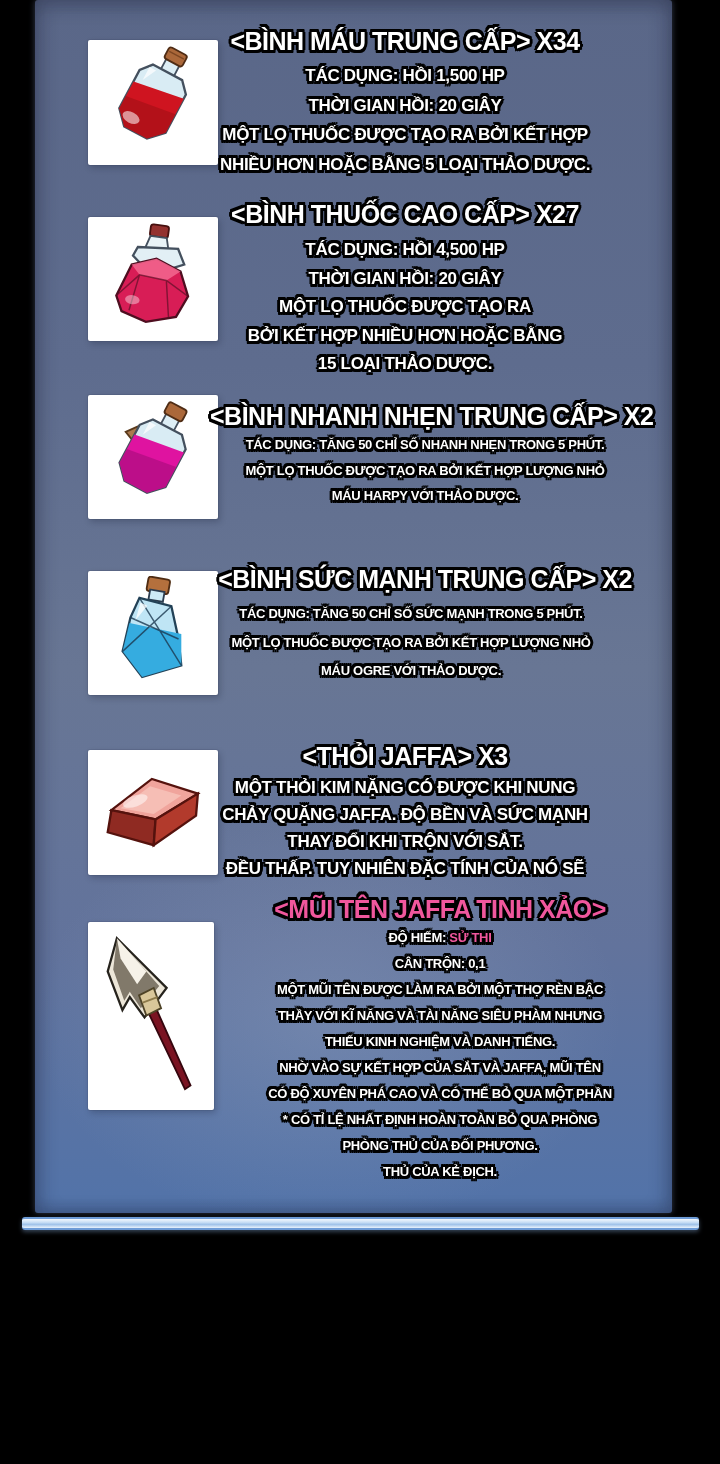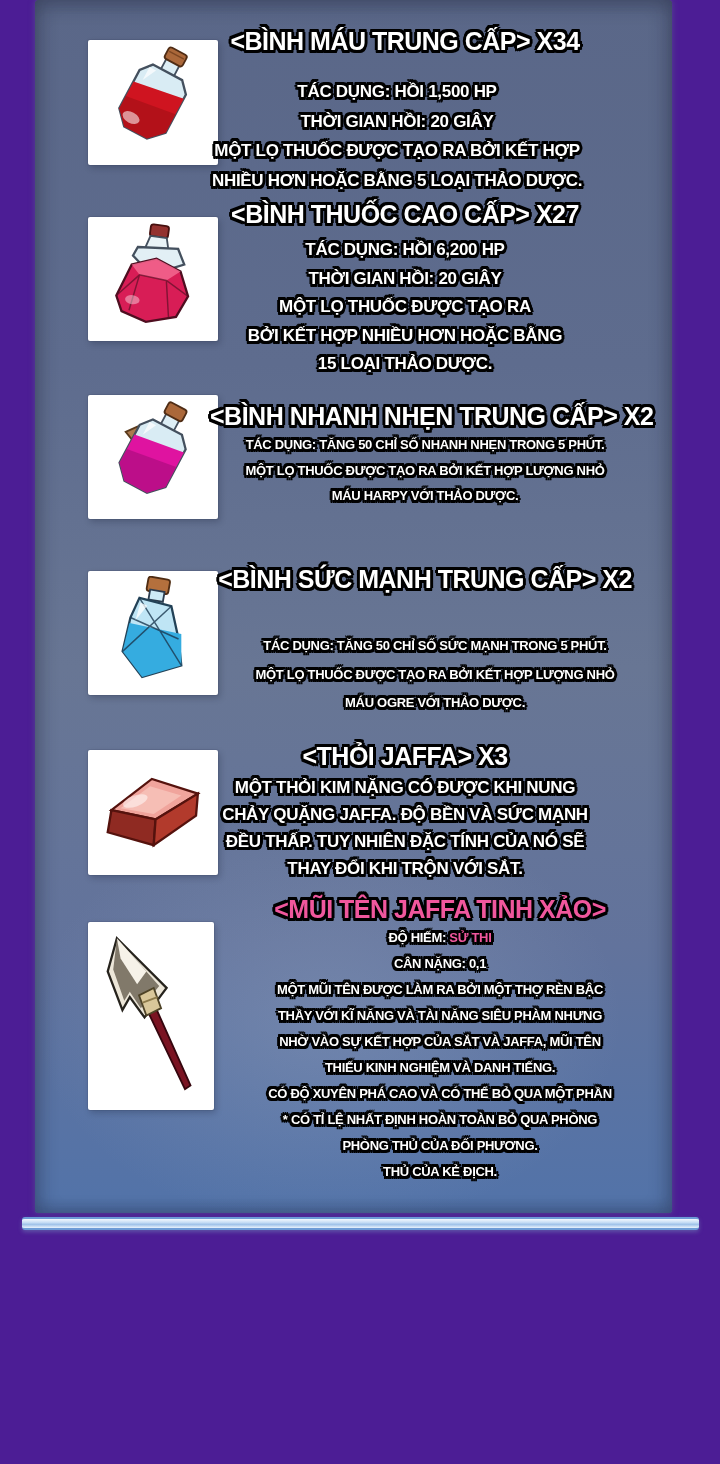--- a/index.html
+++ b/index.html
@@ -1,17 +1,17 @@
 <!DOCTYPE html>
 <html><head>
 <meta charset="utf-8">
 <style>
   html,body{margin:0;padding:0;background:#ffffff;}
   body{font-family:"Liberation Sans","DejaVu Sans",sans-serif;}
-  .stage{position:relative;width:720px;height:1464px;background:#4c1d95;overflow:hidden;}
+  .stage{position:relative;width:720px;height:1464px;background:#000000;overflow:hidden;}
 
   .panel{
     position:absolute;left:35px;top:0;width:637px;height:1213px;
     background:
       radial-gradient(420px 300px at 46% 84%, rgba(160,175,200,0.30), rgba(160,175,200,0) 70%),
       linear-gradient(180deg,#5a6788 0%, #5e6c8e 30%, #687694 55%, #62739c 78%, #5273a9 100%);
     box-shadow:
       inset 0 10px 16px rgba(18,24,44,.16),
       inset 0 -8px 12px rgba(18,24,44,.10),
       inset 10px 0 16px rgba(18,24,44,.14),
@@ -66,21 +66,21 @@
         <path d="M36,52 L93,43 L93,85 L78,100 L50,100 L36,85 Z" fill="#cf1420" stroke="none"></path>
         <path d="M36,70 L93,62 L93,85 L78,100 L50,100 L36,85 Z" fill="#9c0e14" opacity="0.55"></path>
         <ellipse cx="52" cy="88" rx="10" ry="6" fill="#ffffff" opacity="0.55"></ellipse>
         <path d="M44,30 L52,30 L44,46 Z" fill="#ffffff" opacity="0.7"></path>
         <rect x="53" y="0" width="22" height="14" rx="3" fill="#ab683a" stroke="#4f2c14" stroke-width="2"></rect>
         <line x1="55" y1="5" x2="73" y2="5" stroke="#7c4622" stroke-width="1.5"></line>
       </g>
     </svg>
   </div>
   <div class="txt title ol" style="left:190px;top:27px;width:430px;">&lt;BÌNH MÁU TRUNG CẤP&gt; X34</div>
-  <div class="txt body17 ol" style="left:182px;top:61px;width:430px;line-height:29.5px;margin-top:16px;">
+  <div class="txt body17 ol" style="left:190px;top:61px;width:430px;line-height:29.5px;">
     <div class="line">TÁC DỤNG: HỒI 1,500 HP</div>
     <div class="line">THỜI GIAN HỒI: 20 GIÂY</div>
     <div class="line">MỘT LỌ THUỐC ĐƯỢC TẠO RA BỞI KẾT HỢP</div>
     <div class="line">NHIỀU HƠN HOẶC BẰNG 5 LOẠI THẢO DƯỢC.</div>
   </div>
 
   <div class="icon-box" style="left:88px;top:217px;width:130px;height:124px;">
     <svg viewBox="0 0 130 125">
       <g transform="rotate(8 65 62)">
         <rect x="55" y="3" width="20" height="13" rx="3" fill="#93312f" stroke="#46100f" stroke-width="2"></rect>
@@ -88,21 +88,21 @@
         <path d="M44,30 L88,26 L97,42 L80,50 L50,48 L40,40 Z" fill="#e2eff5" stroke="#44505e" stroke-width="2.5"></path>
         <path d="M28,86 L40,50 L66,40 L94,50 L106,76 L96,100 L64,110 L36,102 Z" fill="#d81d56" stroke="#4e0e20" stroke-width="2.5"></path>
         <path d="M40,50 L66,40 L94,50 L80,62 L50,60 Z" fill="#f2648d" opacity="0.9"></path>
         <path d="M28,86 L50,60 L80,62 L106,76 M50,60 L44,100 M80,62 L88,102" stroke="#5e1026" stroke-width="1.6" fill="none" opacity="0.7"></path>
         <ellipse cx="46" cy="88" rx="8" ry="5" fill="#ffffff" opacity="0.4"></ellipse>
       </g>
     </svg>
   </div>
   <div class="txt title ol" style="left:190px;top:200px;width:430px;">&lt;BÌNH THUỐC CAO CẤP&gt; X27</div>
   <div class="txt body17 ol" style="left:190px;top:236px;width:430px;line-height:28.5px;">
-    <div class="line">TÁC DỤNG: HỒI 6,200 HP</div>
+    <div class="line">TÁC DỤNG: HỒI 4,500 HP</div>
     <div class="line">THỜI GIAN HỒI: 20 GIÂY</div>
     <div class="line">MỘT LỌ THUỐC ĐƯỢC TẠO RA</div>
     <div class="line">BỞI KẾT HỢP NHIỀU HƠN HOẶC BẰNG</div>
     <div class="line">15 LOẠI THẢO DƯỢC.</div>
   </div>
 
   <div class="icon-box" style="left:88px;top:395px;width:130px;height:124px;">
     <svg viewBox="0 0 130 125">
       <g transform="rotate(28 65 62)">
         <path d="M40,34 L26,52 L40,58 Z" fill="#ab7a4e" stroke="#5a3a1c" stroke-width="2"></path>
@@ -128,61 +128,61 @@
         <rect x="50" y="2" width="24" height="16" rx="3" fill="#b4703d" stroke="#4f2c12" stroke-width="2"></rect>
         <rect x="54" y="16" width="16" height="11" fill="#cdeaf5" stroke="#2c3c4e" stroke-width="2"></rect>
         <path d="M44,27 L80,30 L94,64 L102,92 L62,112 L36,88 L38,50 Z" fill="#bfe5f5" stroke="#234257" stroke-width="2.5"></path>
         <path d="M38,56 L96,58 L102,92 L62,112 L36,88 Z" fill="#35ace0"></path>
         <path d="M44,27 L102,92 M80,30 L36,88 M38,50 L94,64" stroke="#1c3850" stroke-width="1.6" fill="none" opacity="0.8"></path>
         <path d="M46,32 L54,34 L44,52 Z" fill="#ffffff" opacity="0.75"></path>
       </g>
     </svg>
   </div>
   <div class="txt title ol" style="left:210px;top:565px;width:430px;">&lt;BÌNH SỨC MẠNH TRUNG CẤP&gt; X2</div>
-  <div class="txt body16 ol" style="left:220px;top:600px;width:430px;line-height:28.5px;margin-top:32px;">
+  <div class="txt body16 ol" style="left:196px;top:600px;width:430px;line-height:28.5px;">
     <div class="line">TÁC DỤNG: TĂNG 50 CHỈ SỐ SỨC MẠNH TRONG 5 PHÚT.</div>
     <div class="line">MỘT LỌ THUỐC ĐƯỢC TẠO RA BỞI KẾT HỢP LƯỢNG NHỎ</div>
     <div class="line">MÁU OGRE VỚI THẢO DƯỢC.</div>
   </div>
 
   <div class="icon-box" style="left:88px;top:750px;width:130px;height:125px;">
     <svg viewBox="0 0 130 125">
       <polygon points="20,60 64,26 114,42 68,70" fill="#f0a49c" stroke="#55120d" stroke-width="2.5"></polygon>
       <polygon points="30,58 62,34 96,44 66,64" fill="#f7c4bc" opacity="0.8"></polygon>
       <polygon points="20,60 68,70 66,98 16,84" fill="#8f2a22" stroke="#55120d" stroke-width="2.5"></polygon>
       <polygon points="68,70 114,42 112,66 66,98" fill="#b23a2c" stroke="#55120d" stroke-width="2.5"></polygon>
       <ellipse cx="46" cy="50" rx="14" ry="6" fill="#ffffff" opacity="0.5" transform="rotate(-20 46 50)"></ellipse>
     </svg>
   </div>
   <div class="txt title ol" style="left:190px;top:742px;width:430px;">&lt;THỎI JAFFA&gt; X3</div>
   <div class="txt body17 ol" style="left:190px;top:774px;width:430px;line-height:27px;">
     <div class="line">MỘT THỎI KIM NẶNG CÓ ĐƯỢC KHI NUNG</div>
     <div class="line">CHẢY QUẶNG JAFFA. ĐỘ BỀN VÀ SỨC MẠNH</div>
+    <div class="line">THAY ĐỔI KHI TRỘN VỚI SẮT.</div>
     <div class="line">ĐỀU THẤP. TUY NHIÊN ĐẶC TÍNH CỦA NÓ SẼ</div>
-    <div class="line">THAY ĐỔI KHI TRỘN VỚI SẮT.</div>
   </div>
 
   <div class="icon-box" style="left:88px;top:922px;width:126px;height:188px;">
     <svg viewBox="0 0 126 186">
       <polygon points="56,80 64,74 106,168 100,172" fill="#7a1322" stroke="#35060e" stroke-width="2"></polygon>
       <polygon points="26,8 80,62 56,94 40,72 32,86 16,44" fill="#ece6d8" stroke="#26231d" stroke-width="2.5"></polygon>
       <polygon points="26,8 72,60 52,84 40,66 34,76 22,42" fill="#6e6557" opacity="0.85"></polygon>
       <polygon points="26,8 58,44 48,58 30,30" fill="#f6f2e8"></polygon>
       <polygon points="50,70 66,62 74,84 58,92" fill="#d9c79a" stroke="#4e4327" stroke-width="2"></polygon>
       <line x1="54" y1="78" x2="70" y2="72" stroke="#8d7a4a" stroke-width="2"></line>
     </svg>
   </div>
   <div class="txt title ol pink" style="left:225px;top:895px;width:430px;">&lt;MŨI TÊN JAFFA TINH XẢO&gt;</div>
   <div class="txt body16 ol" style="left:225px;top:925px;width:430px;line-height:26px;">
     <div class="line"><span>ĐỘ HIẾM:</span> <span class="pink">SỬ THI</span></div>
-    <div class="line">CÂN NẶNG: 0,1</div>
+    <div class="line">CÂN TRỘN: 0,1</div>
     <div class="line">MỘT MŨI TÊN ĐƯỢC LÀM RA BỞI MỘT THỢ RÈN BẬC</div>
     <div class="line">THẦY VỚI KĨ NĂNG VÀ TÀI NĂNG SIÊU PHÀM NHƯNG</div>
+    <div class="line">THIẾU KINH NGHIỆM VÀ DANH TIẾNG.</div>
     <div class="line">NHỜ VÀO SỰ KẾT HỢP CỦA SẮT VÀ JAFFA, MŨI TÊN</div>
-    <div class="line">THIẾU KINH NGHIỆM VÀ DANH TIẾNG.</div>
     <div class="line">CÓ ĐỘ XUYÊN PHÁ CAO VÀ CÓ THỂ BỎ QUA MỘT PHẦN</div>
     <div class="line">* CÓ TỈ LỆ NHẤT ĐỊNH HOÀN TOÀN BỎ QUA PHÒNG</div>
     <div class="line">PHÒNG THỦ CỦA ĐỐI PHƯƠNG.</div>
     <div class="line">THỦ CỦA KẺ ĐỊCH.</div>
   </div>
 
   <div class="footer-bar"></div>
 </div>
 
 </body></html>

